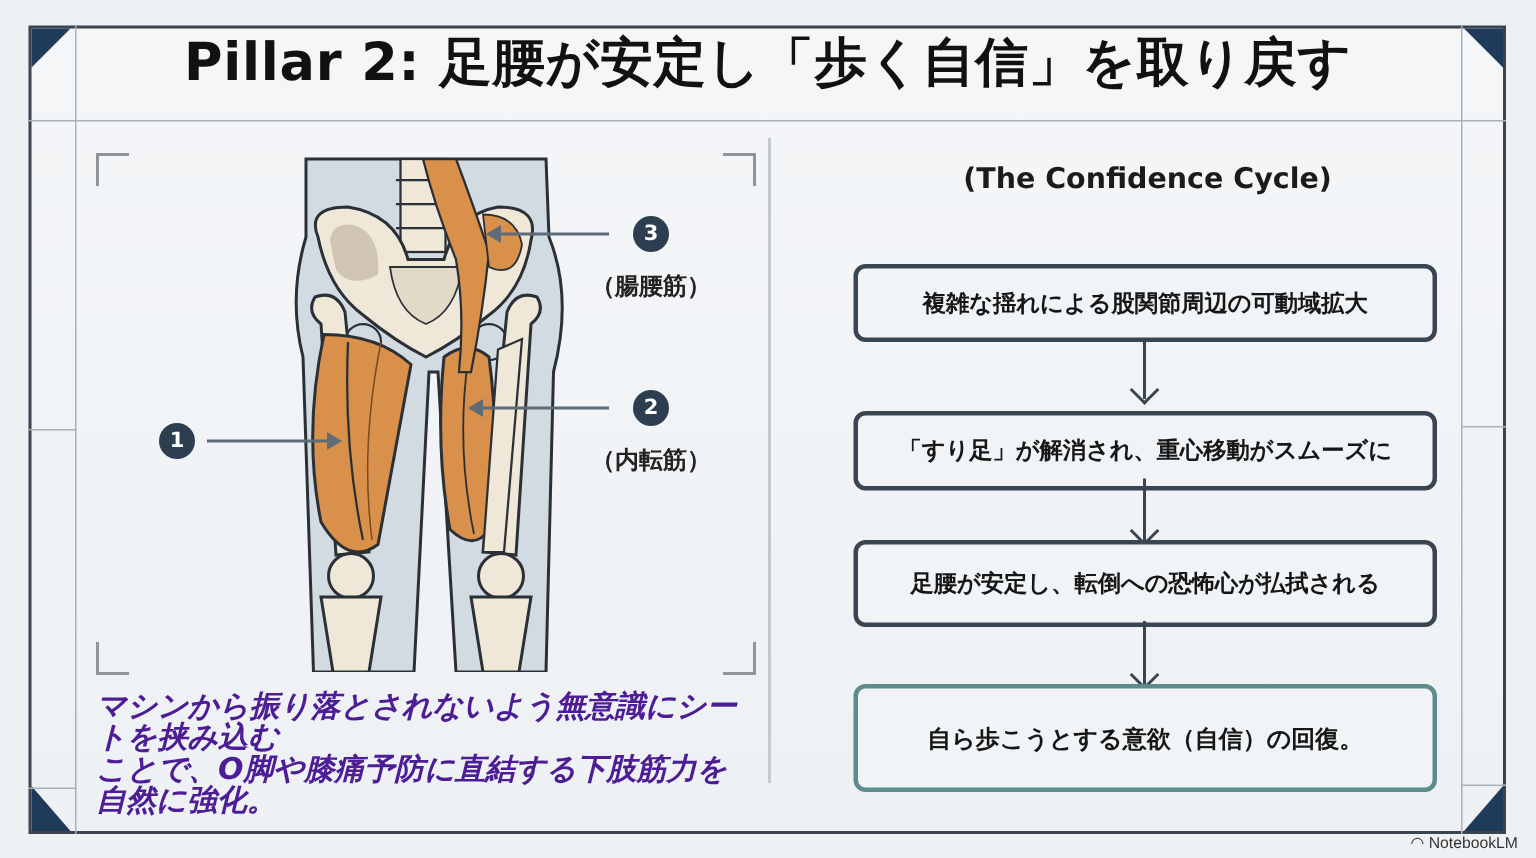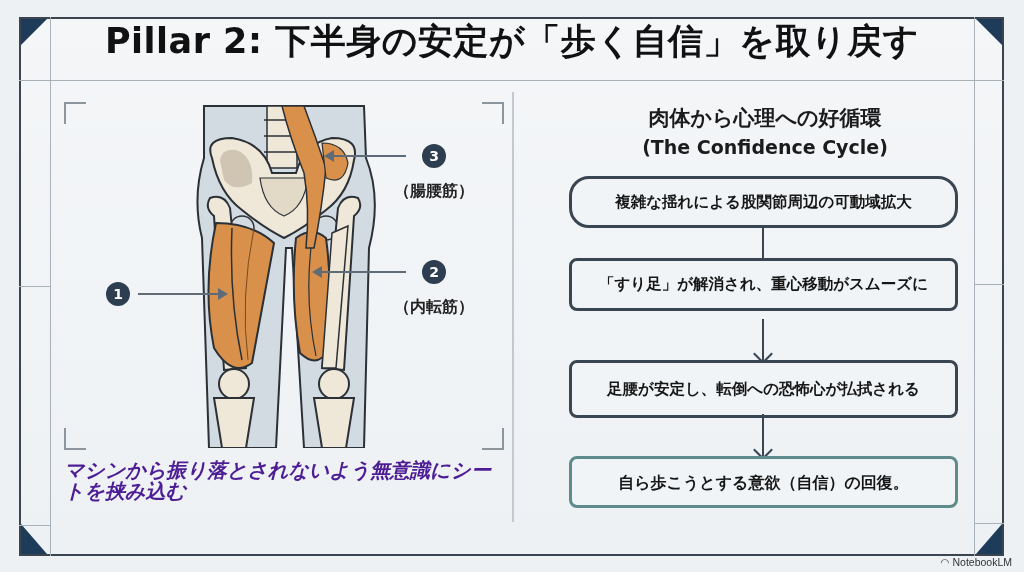--- a/index.html
+++ b/index.html
@@ -89,21 +89,21 @@
 
 <div class="guide" style="left:50px;top:17px;width:1px;height:539px;"></div>
 <div class="guide" style="left:974px;top:17px;width:1px;height:539px;"></div>
 <div class="guide" style="left:19px;top:80px;width:985px;height:1px;"></div>
 <div class="guide" style="left:19px;top:525px;width:32px;height:1px;"></div>
 <div class="guide" style="left:974px;top:284px;width:30px;height:1px;"></div>
 <div class="guide" style="left:974px;top:523px;width:30px;height:1px;"></div>
 <div class="guide" style="left:19px;top:286px;width:32px;height:1px;"></div>
 <div class="guide" style="left:512px;top:92px;width:2px;height:430px;background:#c3c9cf;"></div>
 
-<h1 class="title">Pillar 2: 下半身の安定が「歩く自信」を取り戻す</h1>
+<h1 class="title">Pillar 2: 足腰が安定し「歩く自信」を取り戻す</h1>
 
 <div class="illus">
   <div class="bracket tl"></div>
   <div class="bracket tr"></div>
   <div class="bracket bl"></div>
   <div class="bracket br"></div>
 
   <svg width="440" height="350" viewBox="0 0 440 350" style="position:absolute;left:0;top:0;">
 
     <path d="M140 8 L140 60 Q128 100 138 140 L145 350 L212 350 L222 150 L228 150 L240 350 L300 350 L305 150 Q318 100 302 60 L300 8 Z" fill="#d3dbe2" stroke="#2b3036" stroke-width="2"></path>
@@ -154,32 +154,32 @@
   </div>
 
   <div class="arrow-line" style="left:74px;top:195px;width:88px;transform:scaleX(-1);"></div>
   <div class="callout" style="left:-6px;top:184px;width:120px;">
     <span class="badge">1</span>
   </div>
 </div>
 
 <div class="caption">
   <div>マシンから振り落とされないよう無意識にシートを挟み込む</div>
+  <div>ことで、O脚や膝痛予防に直結する下肢筋力を自然に強化。</div>
 </div>
 
 <div class="cycle-title">
-  <span class="jp">肉体から心理への好循環</span>
   <span class="en">(The Confidence Cycle)</span>
 </div>
 
-<div class="step" style="top:176px;height:52px;border-radius:20px;">複雑な揺れによる股関節周辺の可動域拡大</div>
+<div class="step" style="top:176px;height:52px;">複雑な揺れによる股関節周辺の可動域拡大</div>
 <div class="down" style="top:228px;height:38px;"></div>
-<div class="step" style="top:258px;height:53px;">「すり足」が解消され、重心移動がスムーズに</div>
+<div class="step" style="top:274px;height:53px;">「すり足」が解消され、重心移動がスムーズに</div>
 <div class="down" style="top:319px;height:41px;"></div>
 <div class="step" style="top:360px;height:58px;">足腰が安定し、転倒への恐怖心が払拭される</div>
 <div class="down" style="top:414px;height:42px;"></div>
-<div class="step final" style="top:456px;height:52px;flex-direction:row;">
+<div class="step final" style="top:456px;height:72px;flex-direction:row;">
   <span>自ら歩こうとする意欲（自信）の回復。</span>
 </div>
 
 <div class="brand">
   <span>◠ </span><span>NotebookLM</span>
 </div>
 
 </body></html>

